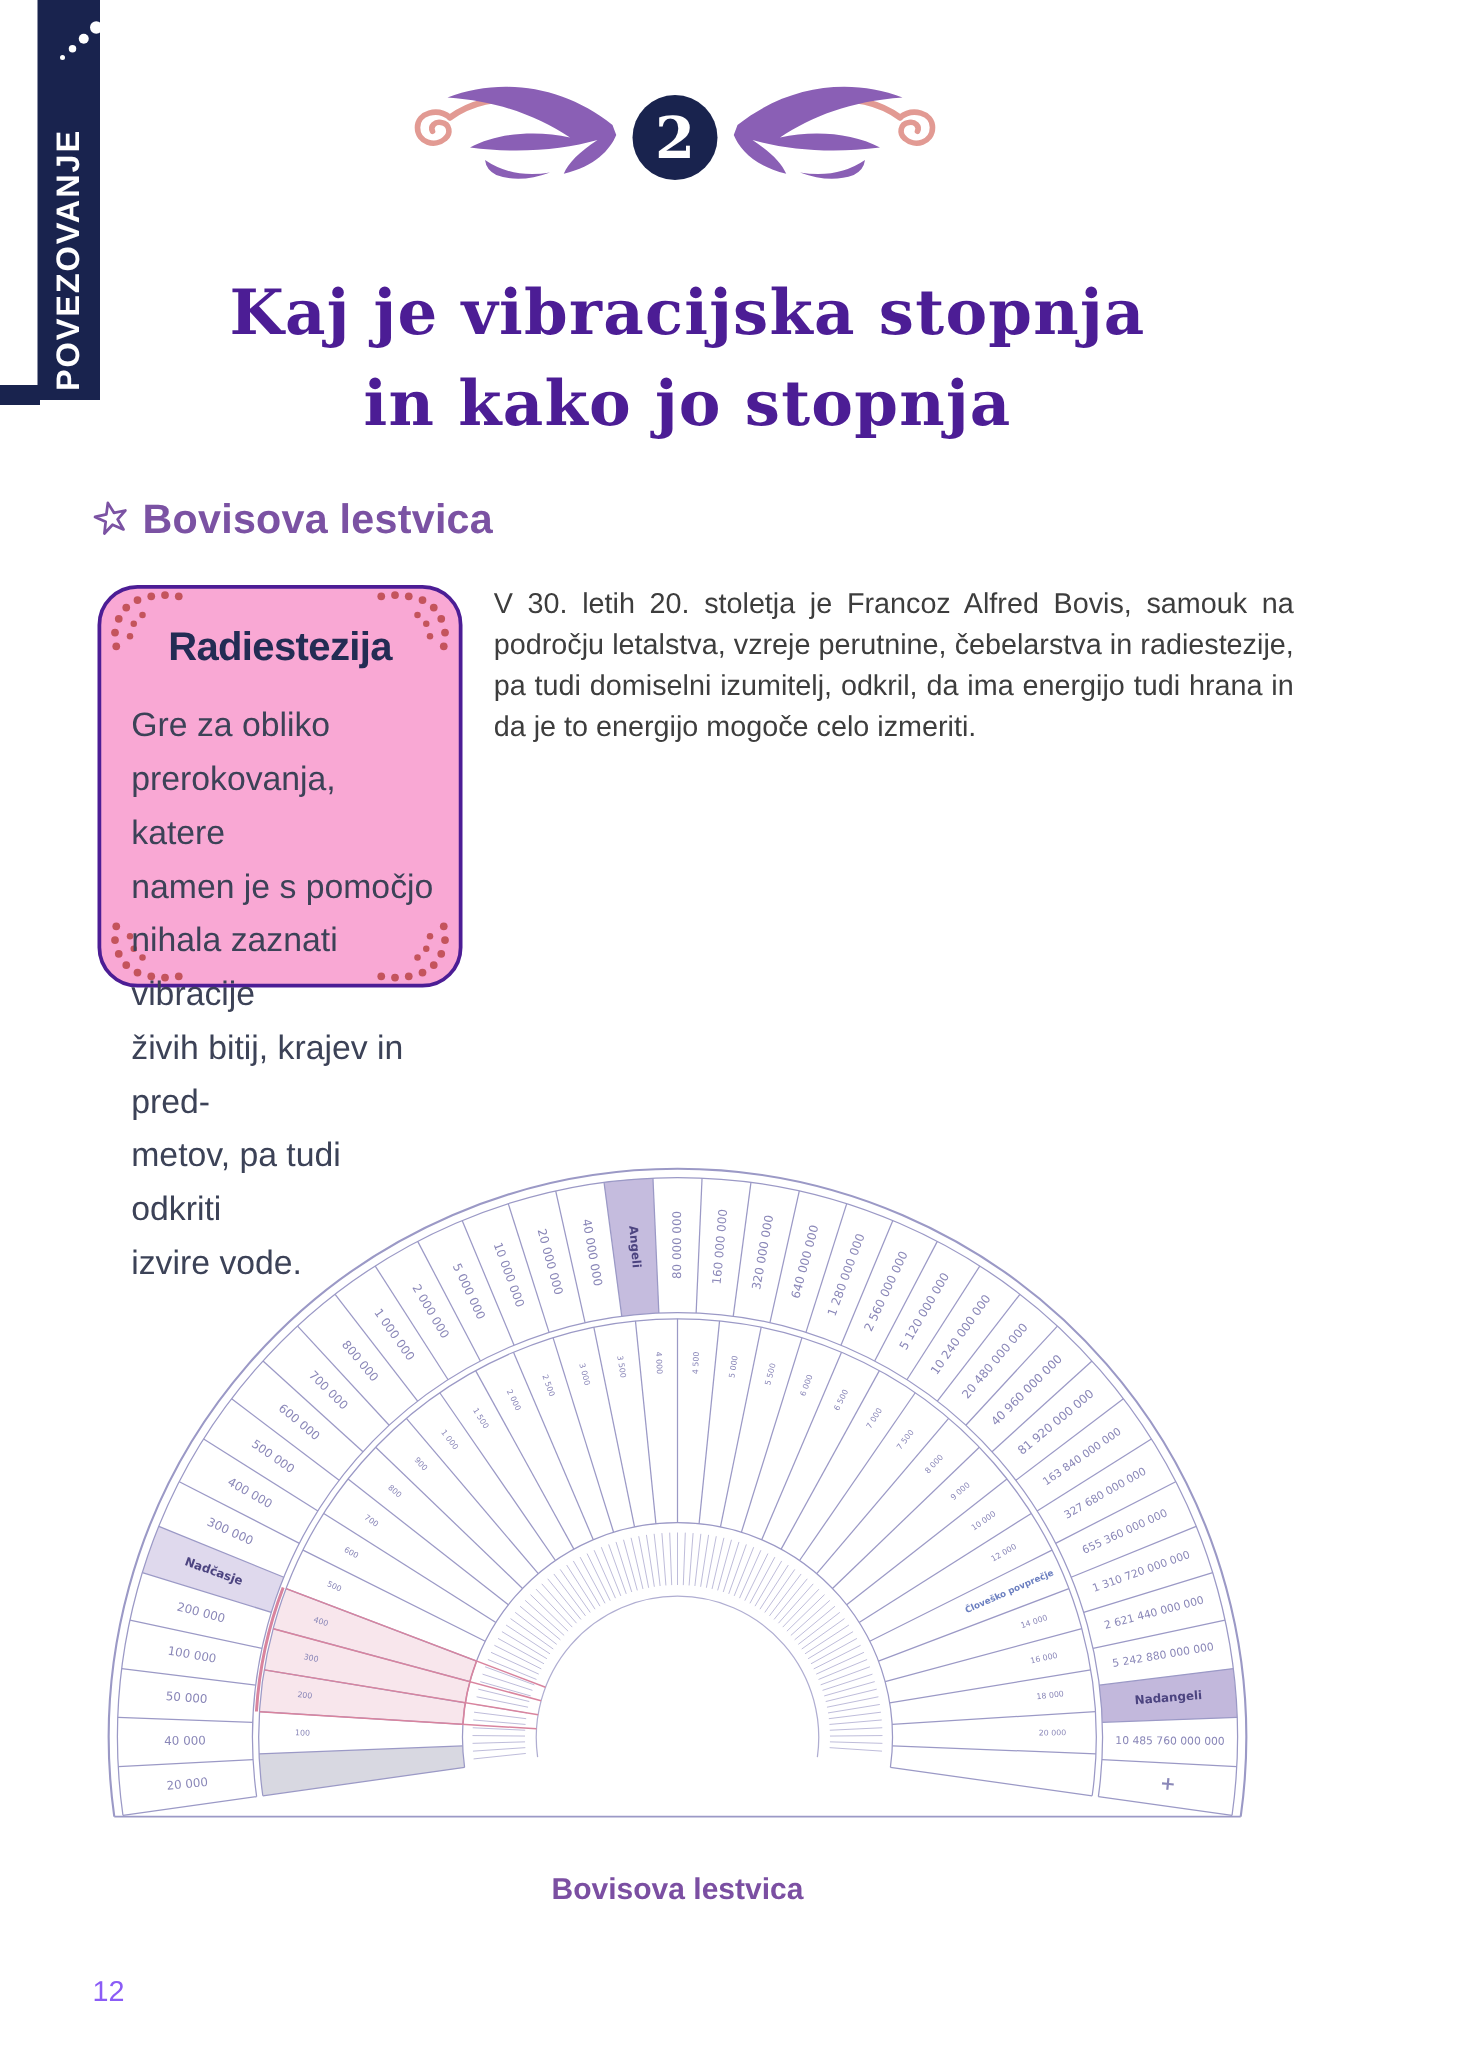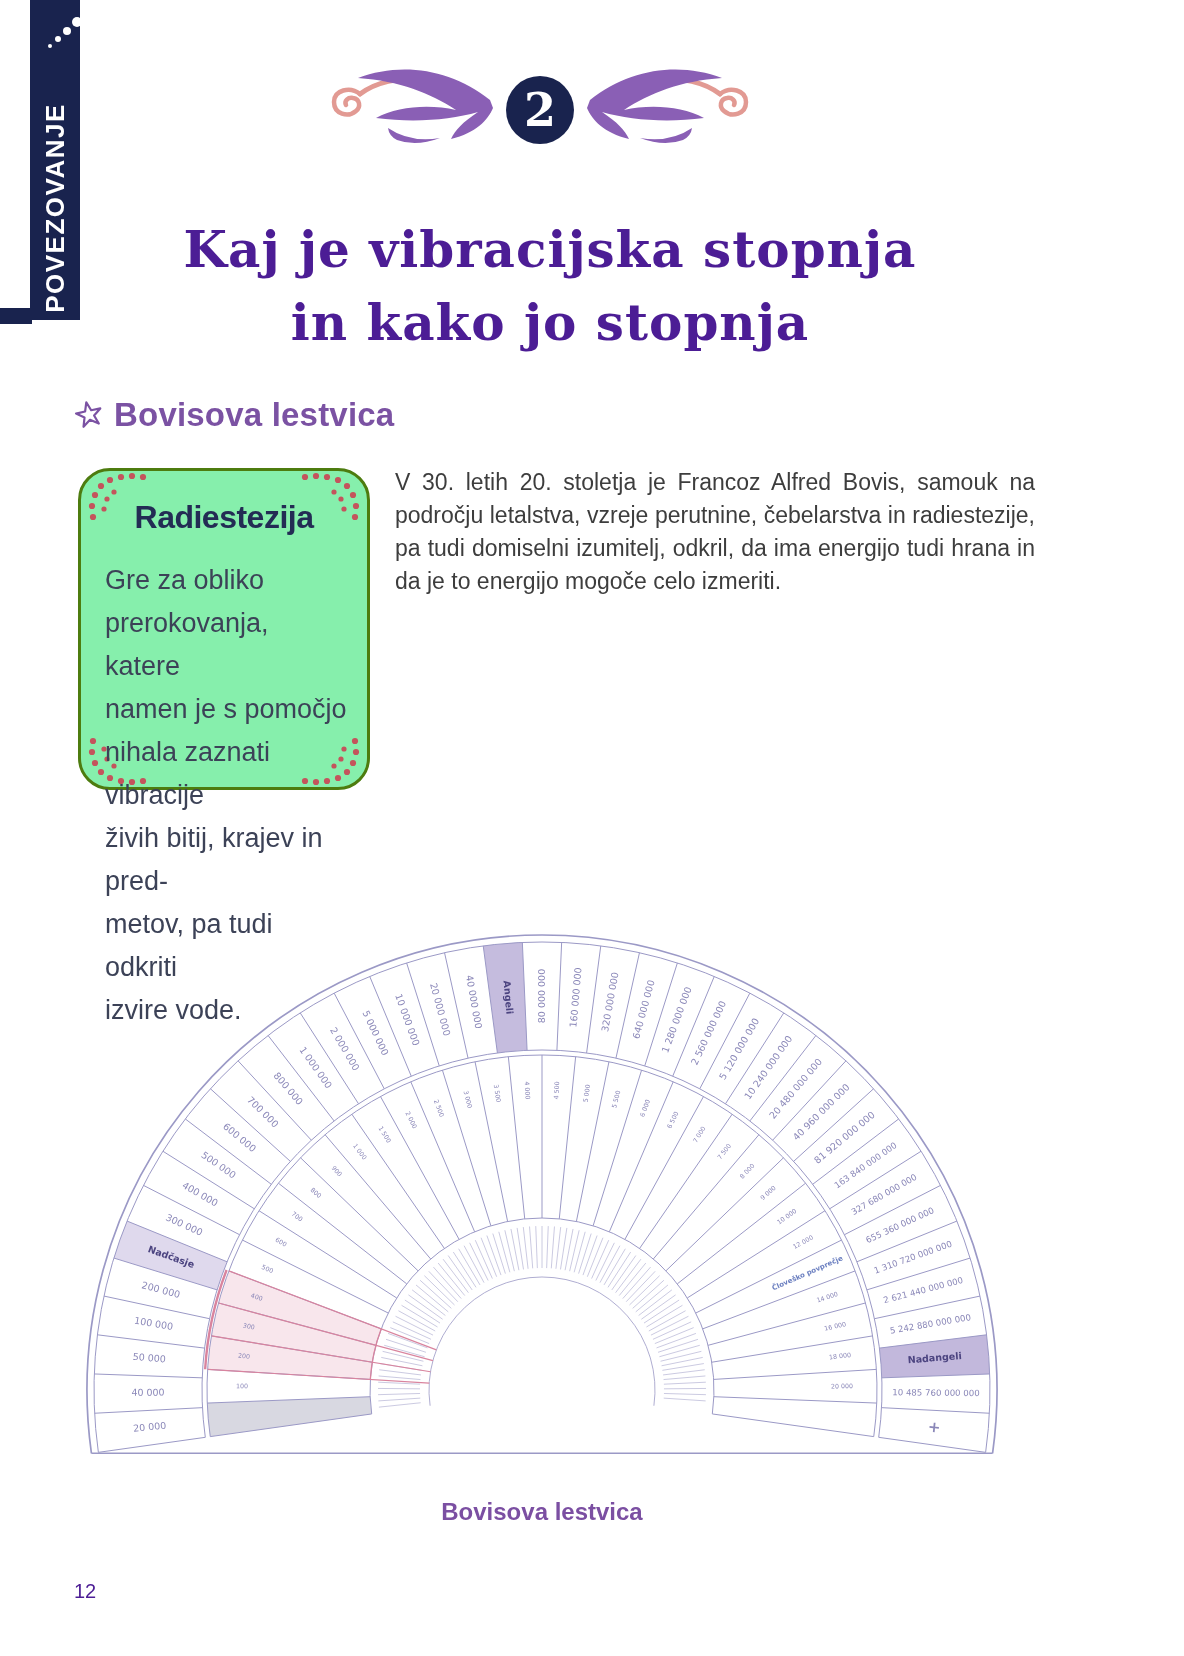--- a/index.html
+++ b/index.html
@@ -23,42 +23,42 @@
     position:absolute;left:0;top:168px;width:1100px;text-align:center;
     font-family:"DejaVu Serif",serif;font-weight:bold;font-size:50px;line-height:73px;
     color:#4c1d95;letter-spacing:1px;margin-top:45px;
   }
   
   .section-head{position:absolute;left:74px;top:396px;display:flex;align-items:center;gap:10px;}
   .section-title{font-size:33px;font-weight:bold;color:#7b52a3;letter-spacing:0.2px;}
   
   .infobox{
     position:absolute;left:78px;top:468px;width:292px;height:322px;
-    border:3px solid #4d7c0f;border-radius:32px;background:#86efac;box-sizing:border-box;
+    border:3px solid #4c1d95;border-radius:32px;background:#f9a8d4;box-sizing:border-box;
   }
   .infobox-dots{position:absolute;left:0;top:0;width:100%;height:100%;}
   .infobox-title{
     position:absolute;left:0;top:28px;width:100%;text-align:center;
     color:#232c54;font-size:32px;font-weight:bold;letter-spacing:-0.5px;
   }
   .infobox-body{
     position:absolute;left:24px;top:88px;width:246px;
     color:#3c4257;font-size:27px;line-height:43px;white-space:pre-line;
   }
   
   .copy{position:absolute;left:395px;top:466px;width:640px;color:#3d3d3d;
         font-size:23px;line-height:33px;text-align:justify;}
   .copy p{margin:0 0 33px 0;}
   
   .chart-wrap{position:absolute;left:80px;top:928px;width:924px;height:528px;}
   .figure-caption{
     position:absolute;left:0;top:1498px;width:1084px;text-align:center;
     color:#7b4fa2;font-size:24px;font-weight:bold;
   }
-  .page-number{position:absolute;left:74px;top:1580px;font-size:20px;color:#4c1d95;}
+  .page-number{position:absolute;left:74px;top:1580px;font-size:23px;color:#8b5cf6;}
 </style>
 </head>
 <body>
 
 <div class="side-strip"></div>
 <div class="side-foot"></div>
 <span class="side-dot" style="left:48px;top:44px;width:4px;height:4px;"></span>
 <span class="side-dot" style="left:55px;top:36px;width:6px;height:6px;"></span>
 <span class="side-dot" style="left:63px;top:27px;width:8px;height:8px;"></span>
 <span class="side-dot" style="left:72px;top:17px;width:10px;height:10px;"></span>

